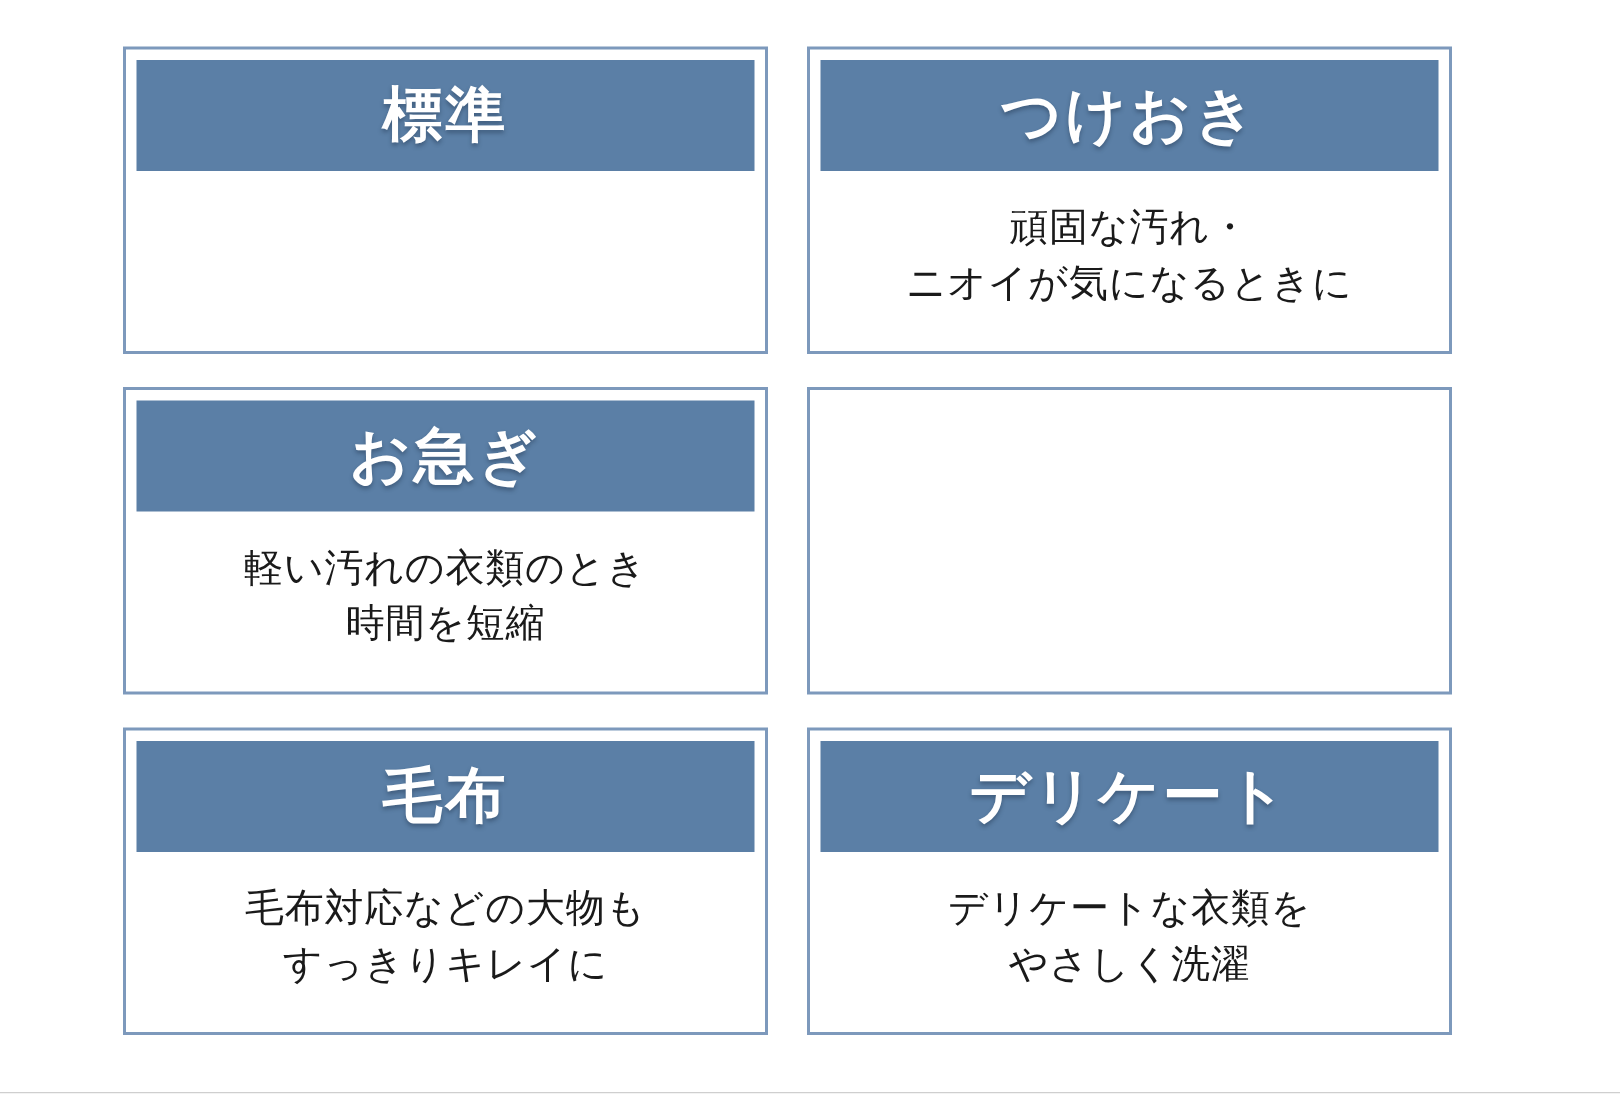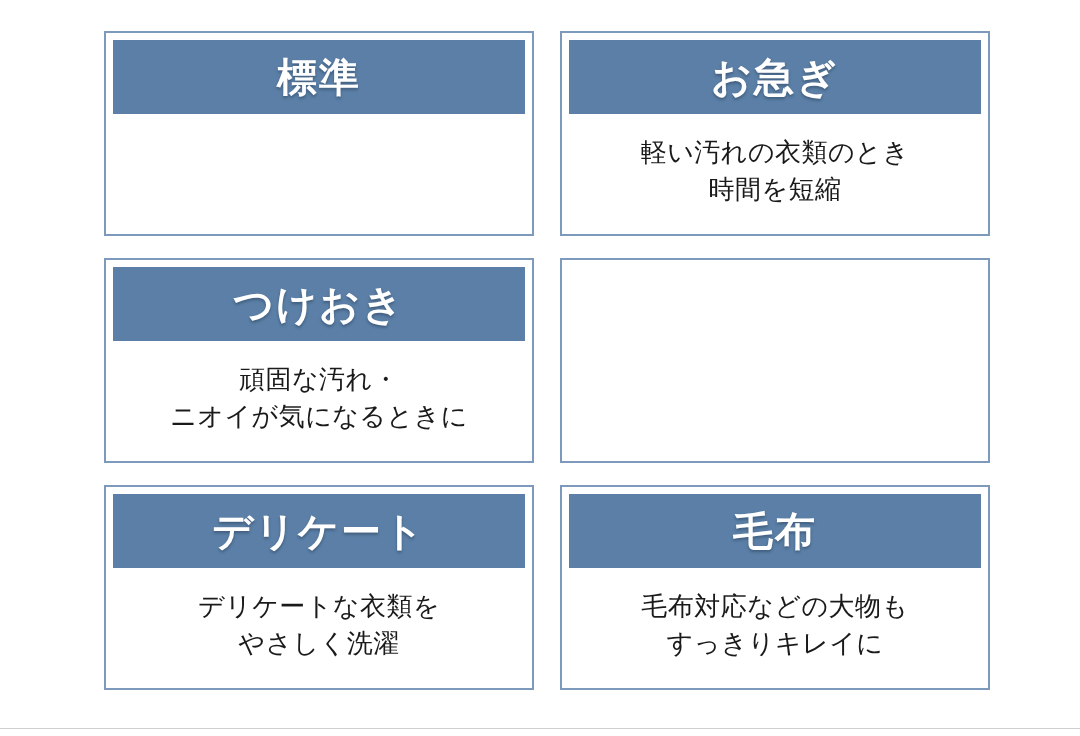--- a/index.html
+++ b/index.html
@@ -18,21 +18,21 @@
   .canvas {
     position: relative;
     width: 1080px;
     height: 736px;
     background: #ffffff;
     box-sizing: border-box;
   }
 
   .grid {
     position: absolute;
-    left: 104px;
+    left: 82px;
     top: 31px;
     width: 738px;
     height: 672px;
     display: grid;
     grid-template-columns: 430px 430px;
     grid-template-rows: 205px 205px 205px;
     column-gap: 26px;
     row-gap: 22px;
   }
 
@@ -115,59 +115,59 @@
   <div class="grid">
 
     <div class="card">
       <div class="card-header">
         <div class="card-title">標準</div>
       </div>
     </div>
 
     <div class="card">
       <div class="card-header">
+        <div class="card-title">つけおき</div>
+      </div>
+      <div class="card-body">
+        <div class="card-desc">頑固な汚れ・
+ニオイが気になるときに</div>
+      </div>
+    </div>
+
+    <div class="card">
+      <div class="card-header">
         <div class="card-title">お急ぎ</div>
       </div>
       <div class="card-body">
         <div class="card-desc">軽い汚れの衣類のとき
 時間を短縮</div>
       </div>
     </div>
 
     <div class="card">
-      <div class="card-header">
-        <div class="card-title">つけおき</div>
-      </div>
-      <div class="card-body">
-        <div class="card-desc">頑固な汚れ・
-ニオイが気になるときに</div>
-      </div>
     </div>
 
     <div class="card">
+      <div class="card-header">
+        <div class="card-title">毛布</div>
+      </div>
+      <div class="card-body">
+        <div class="card-desc">毛布対応などの大物も
+すっきりキレイに</div>
+      </div>
     </div>
 
     <div class="card">
       <div class="card-header">
         <div class="card-title">デリケート</div>
       </div>
       <div class="card-body">
         <div class="card-desc">デリケートな衣類を
 やさしく洗濯</div>
       </div>
     </div>
 
-    <div class="card">
-      <div class="card-header">
-        <div class="card-title">毛布</div>
-      </div>
-      <div class="card-body">
-        <div class="card-desc">毛布対応などの大物も
-すっきりキレイに</div>
-      </div>
-    </div>
-
   </div>
 
   <div class="bottom-divider"></div>
   <div class="bottom-strip"></div>
 
 </div>
 
 </body></html>

